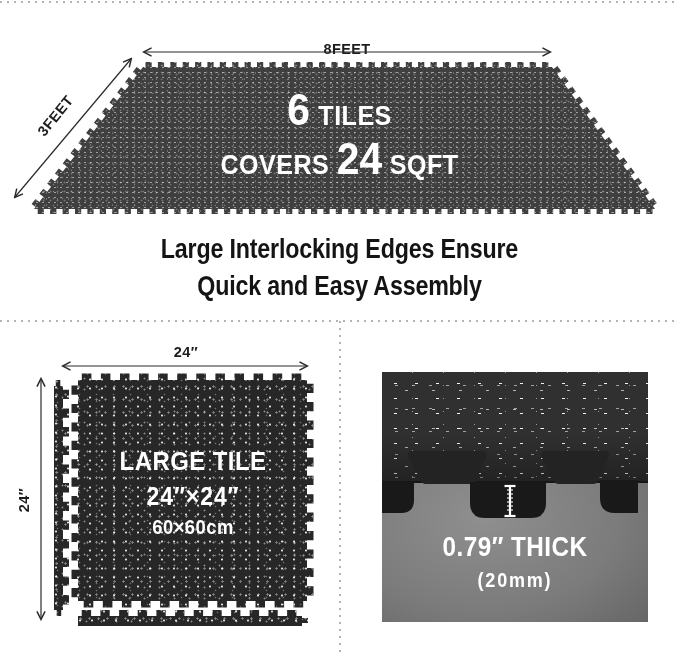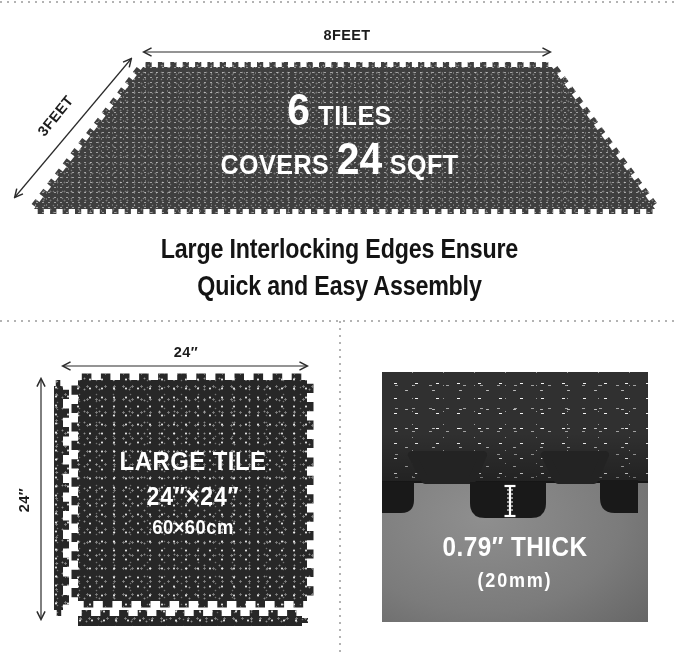--- a/index.html
+++ b/index.html
@@ -47,21 +47,21 @@
       radial-gradient(ellipse 1.8px 1.1px,rgba(235,235,235,.75) 55%,transparent 62%),
       radial-gradient(ellipse 2.8px 1.6px,rgba(255,255,255,.55) 55%,transparent 60%),
       radial-gradient(ellipse 1.5px 1.0px,rgba(210,210,210,.65) 55%,transparent 65%);
     background-size:100% 100%,21px 15px,27px 19px,17px 23px,31px 13px;
     background-position:0 0,3px 4px,11px 9px,6px 2px,15px 7px;
   }
 
   
   .mat{position:absolute;left:28px;top:60px;width:634px;height:156px;}
   .dim-label{position:absolute;font-weight:bold;font-size:14.5px;letter-spacing:.4px;color:#1c1c1c;text-align:center;}
-  #label-8feet{left:141px;width:412px;top:27px;}
+  #label-8feet{left:141px;width:412px;top:41px;}
   #label-3feet{left:15px;top:107px;width:84px;height:20px;transform:rotate(-51deg);}
   #label-24-top{left:63px;width:246px;top:344px;}
   #label-24-left{left:5px;top:490px;width:42px;height:20px;transform:rotate(-90deg);}
   .arr{position:absolute;overflow:visible;}
   #arrow-8feet{left:141px;top:46px;}
   #arrow-3feet{left:8px;top:52px;}
   #arrow-24-top{left:60px;top:360px;}
   #arrow-24-left{left:35px;top:376px;}
 
   .mat-text{position:absolute;left:0;right:0;display:flex;justify-content:center;align-items:baseline;

